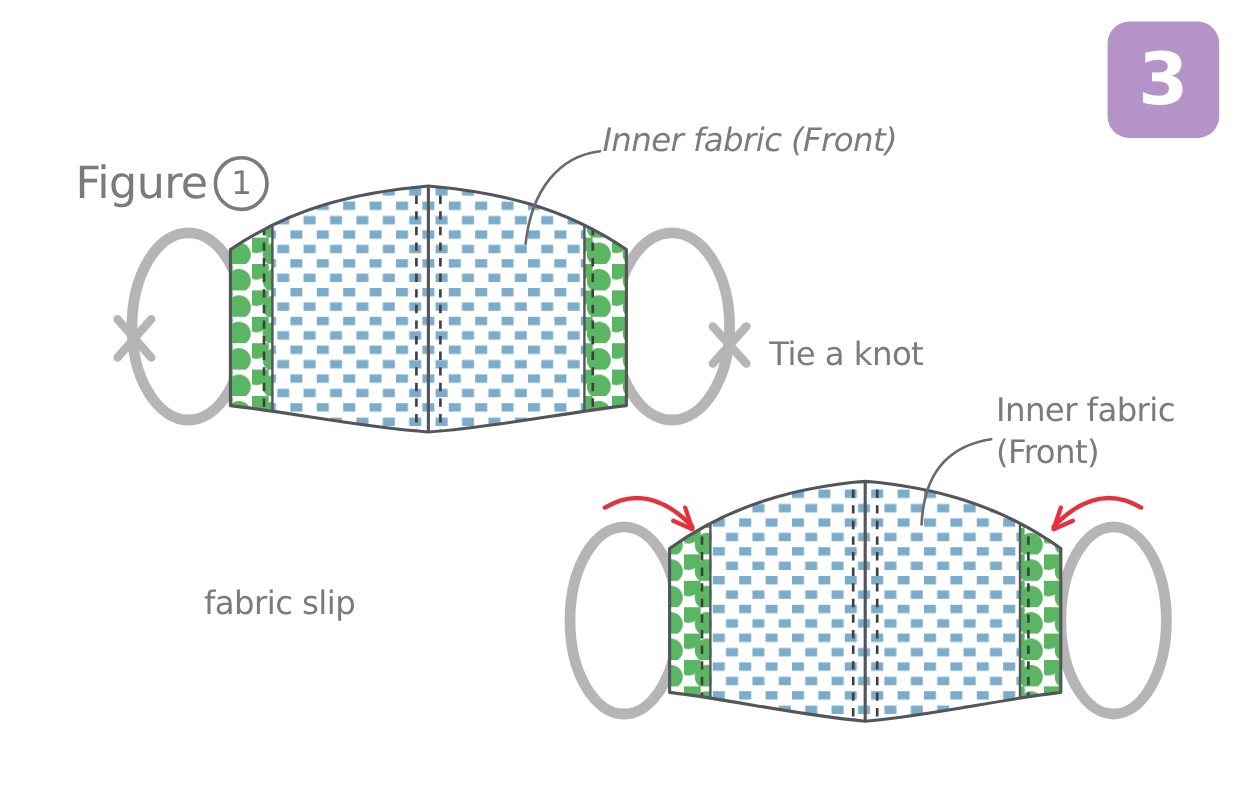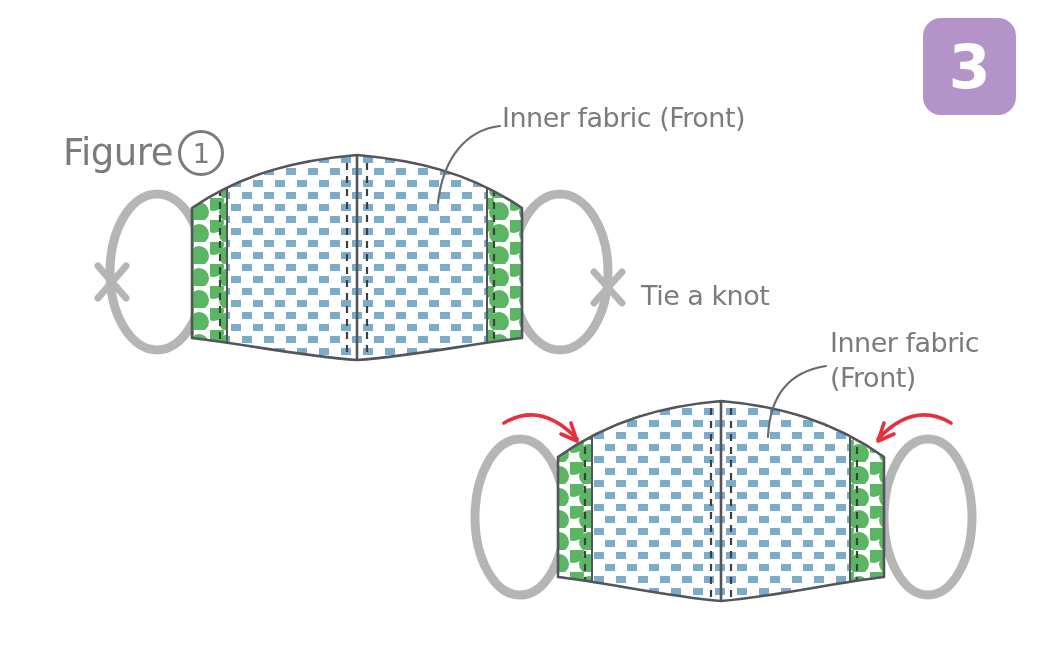--- a/index.html
+++ b/index.html
@@ -14,21 +14,21 @@
   }
   .figure-label{
     position:absolute;left:63px;top:128px;display:flex;align-items:center;
     font-size:37px;letter-spacing:-0.5px;
   }
   .figure-circle{
     display:inline-flex;align-items:center;justify-content:center;
     width:40px;height:40px;border:3px solid currentColor;border-radius:50%;
     font-size:27px;margin-left:5px;margin-top:2px;
   }
-  .lbl-inner-top{left:502px;top:102px;}
+  .lbl-inner-top{left:502px;top:102px;font-style:italic;}
   .lbl-tie{left:641px;top:280px;}
   .lbl-inner-bottom{left:830px;top:325px;line-height:35px;}
   .lbl-hide{left:170px;top:485px;line-height:38px;}
   .step-badge{
     position:absolute;left:923px;top:18px;width:93px;height:97px;
     border-radius:18px;display:flex;align-items:center;justify-content:center;
     font-size:60px;font-weight:bold;
   }
   .outline{fill:none;stroke-width:2.6;stroke-linejoin:round;}
   .panel-line{stroke-width:2;}
@@ -149,17 +149,18 @@
   <div class="note lbl-inner-top" style="color: rgb(123, 123, 123);">Inner fabric (Front)</div>
 
   <div class="note lbl-inner-bottom" style="color: rgb(123, 123, 123);">
     <div>Inner fabric</div>
     <div>(Front)</div>
   </div>
 
   <div class="note lbl-tie" style="color: rgb(123, 123, 123);">Tie a knot</div>
 
   <div class="note lbl-hide" style="color: rgb(123, 123, 123);">
+    <div>fabric slip</div>
   </div>
 
   <div class="step-badge" style="background: rgb(180, 148, 200); color: rgb(255, 255, 255);">3</div>
 
 </div>
 
 </body></html>

